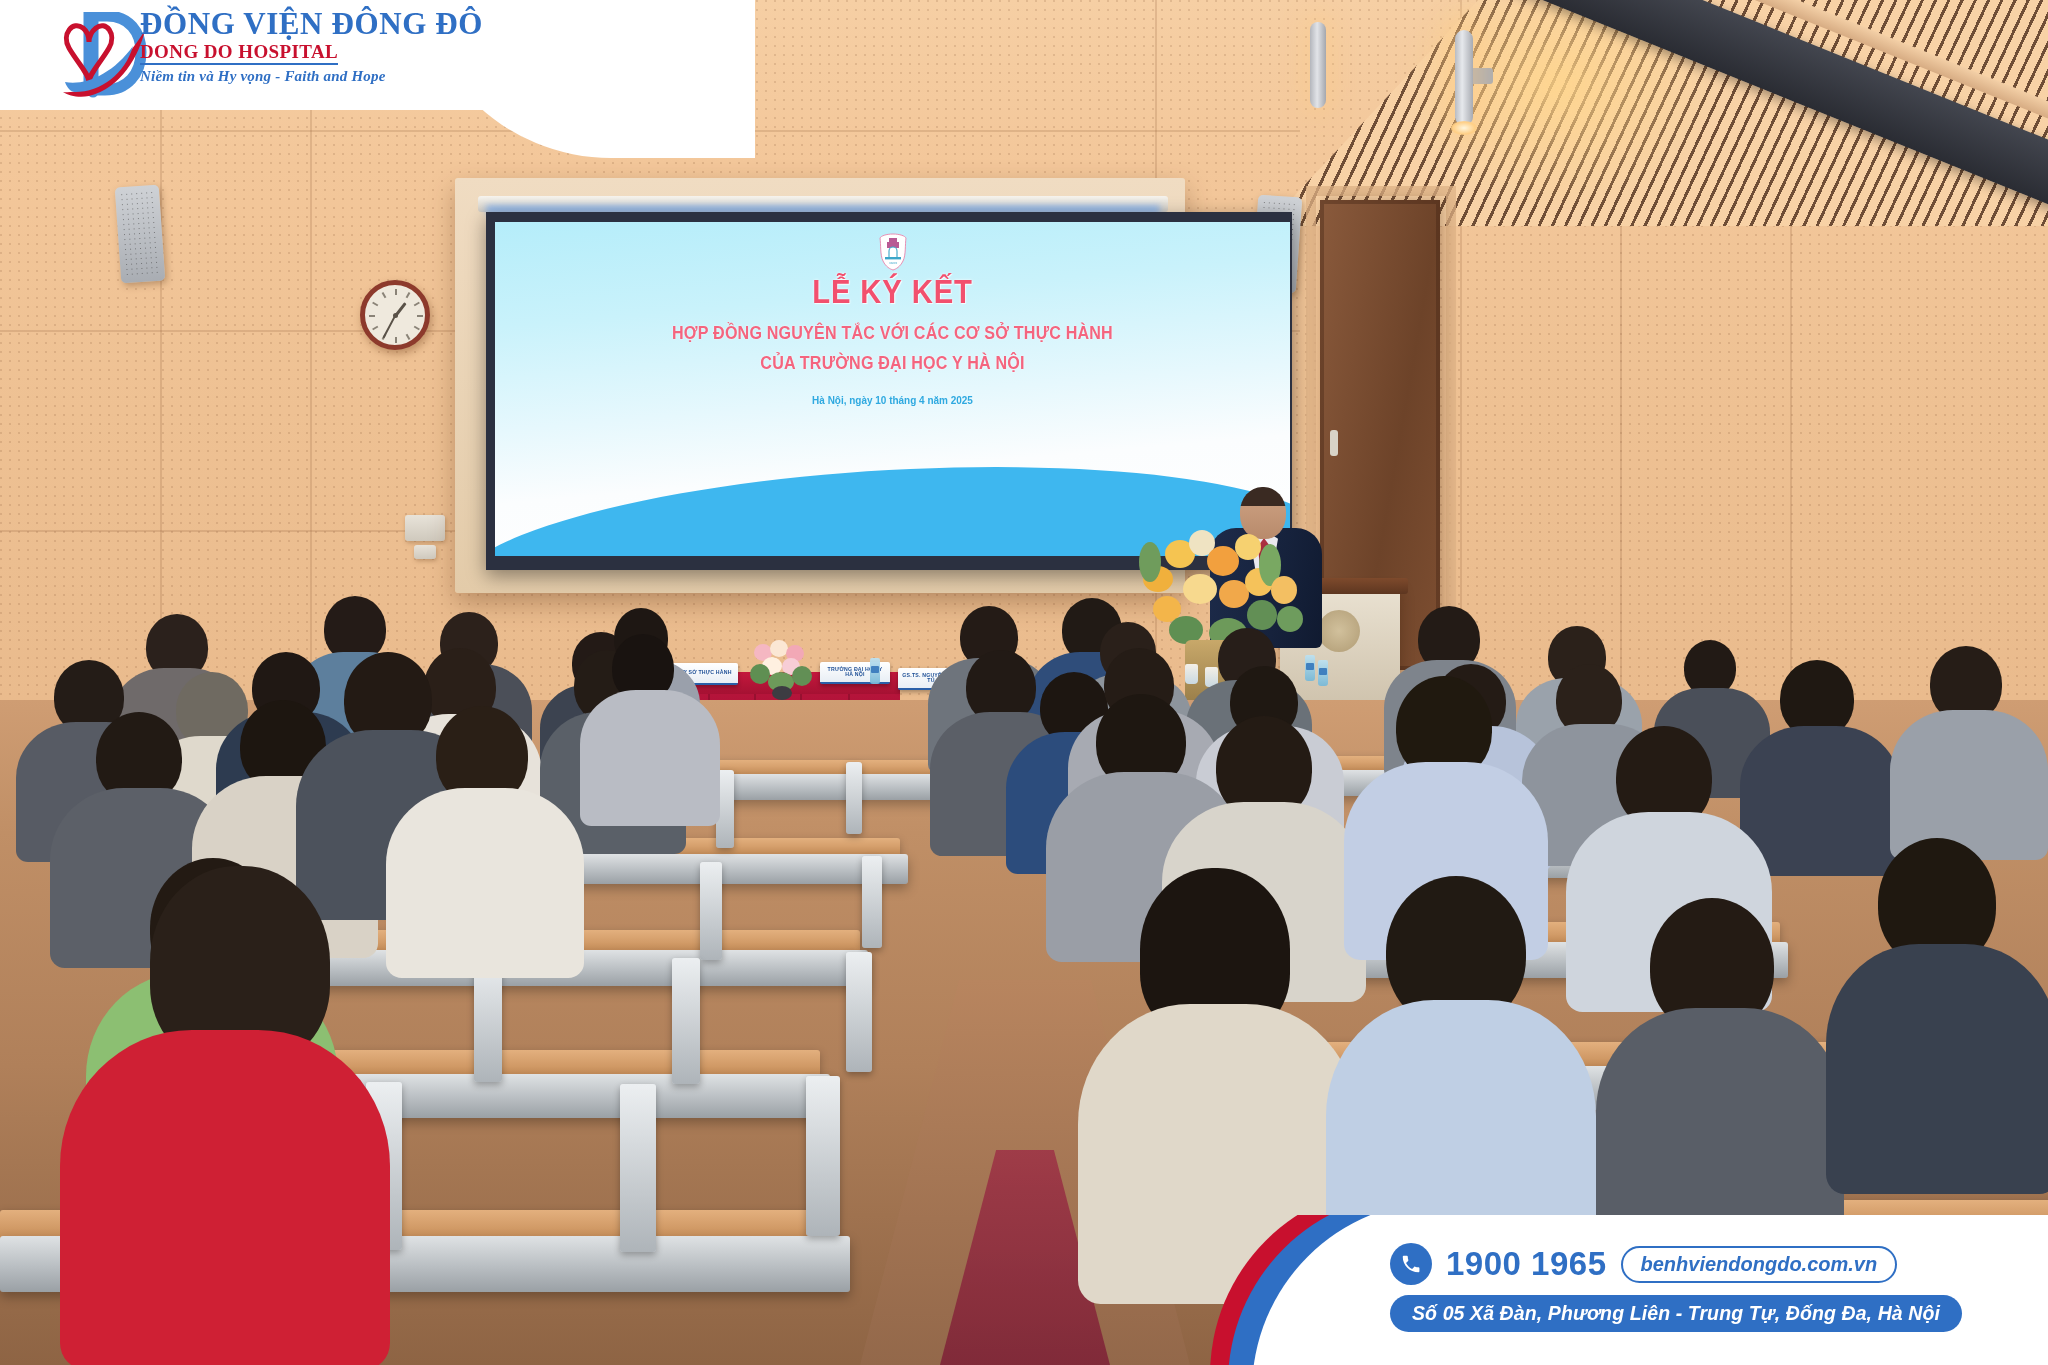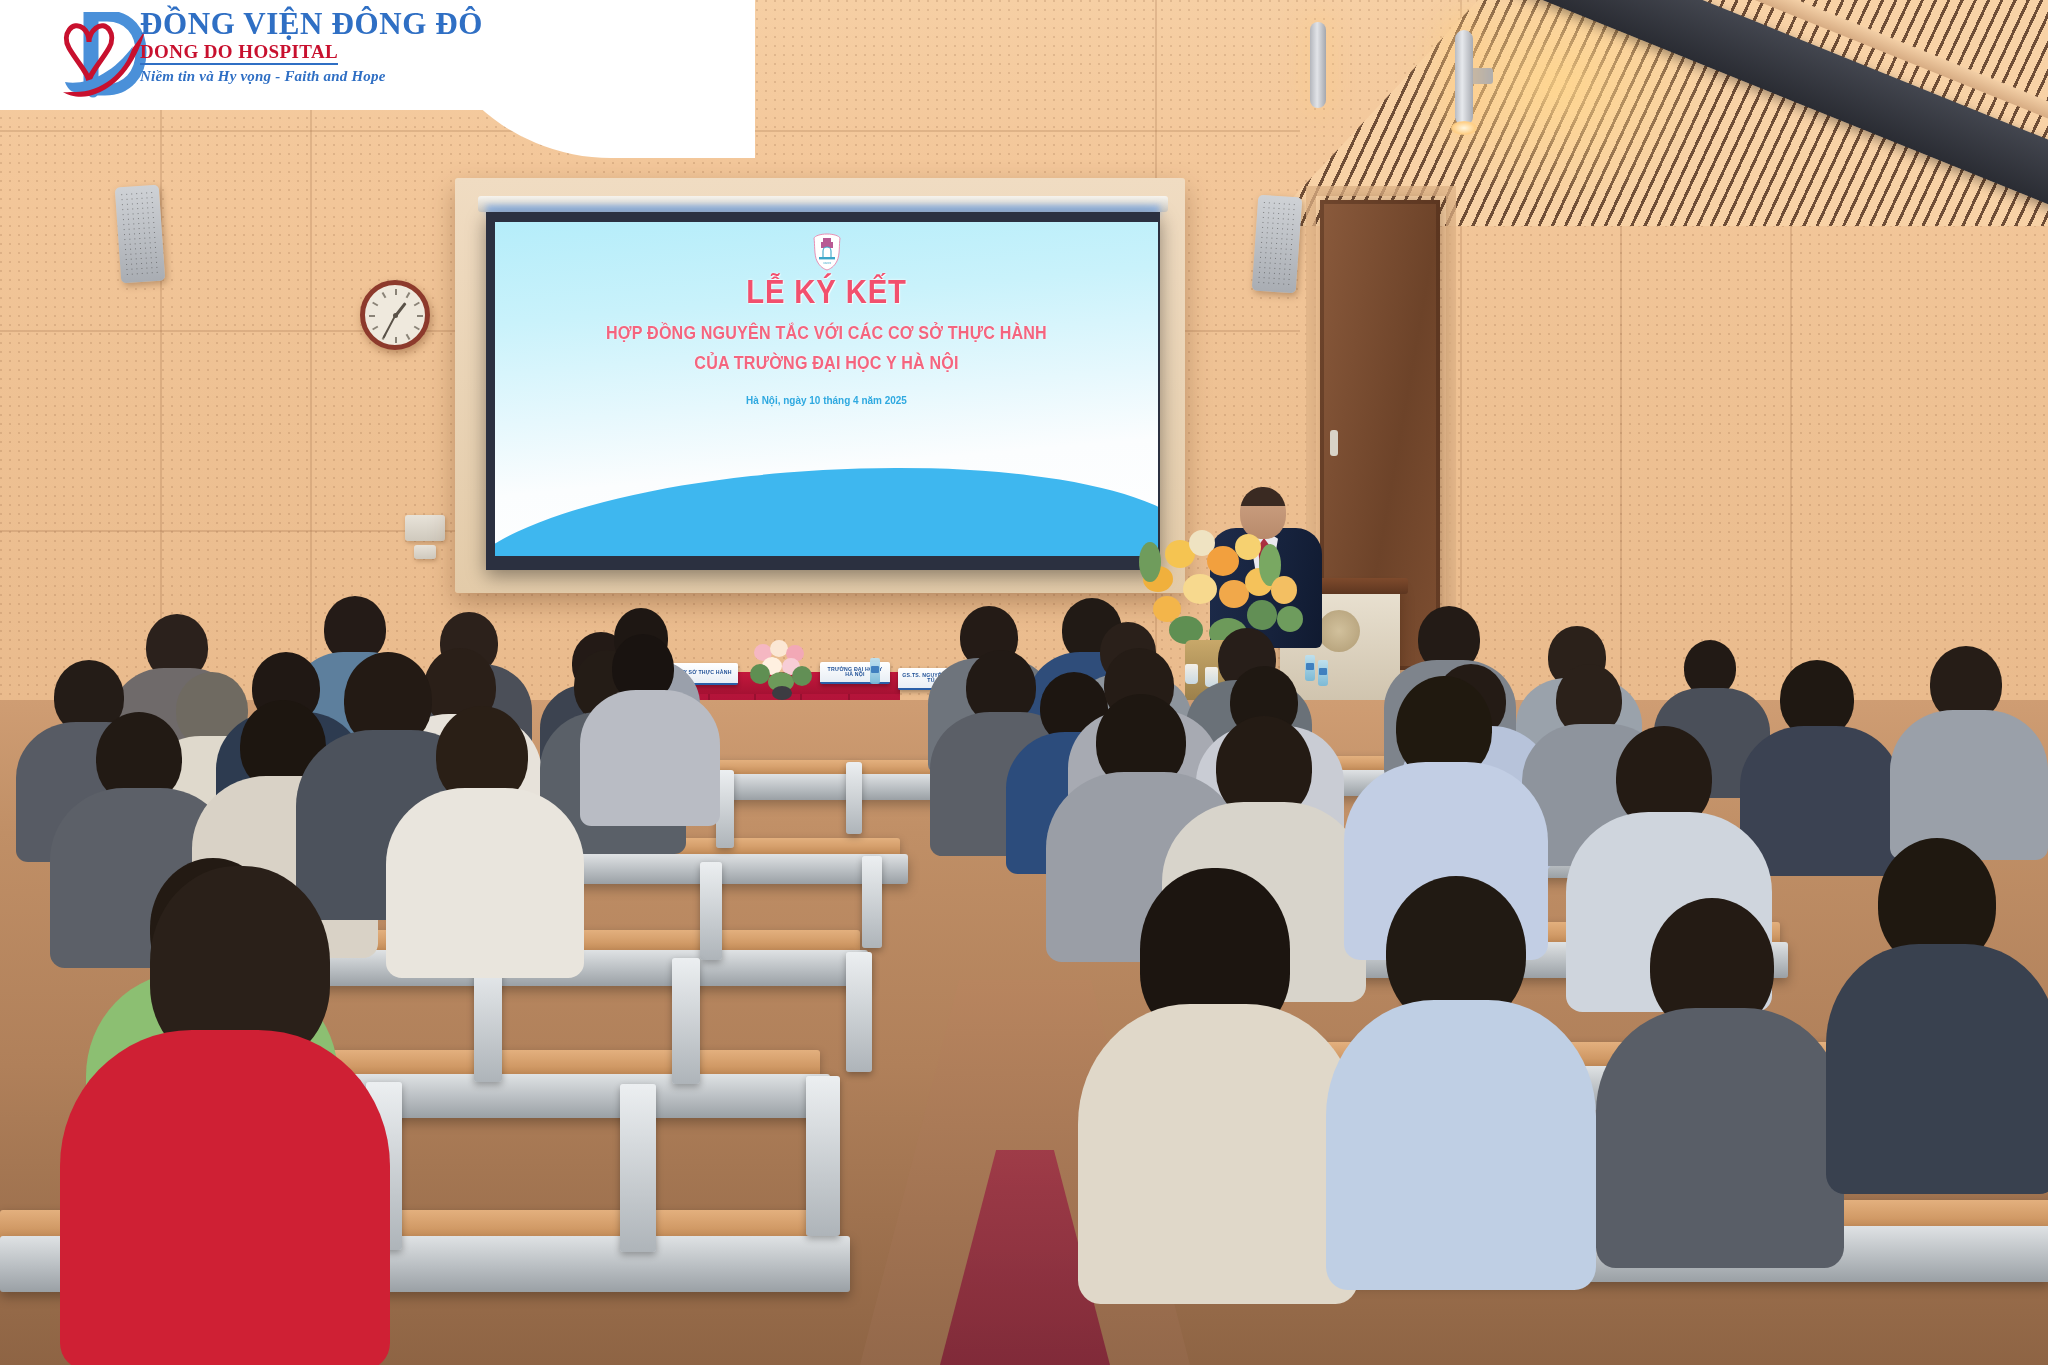--- a/index.html
+++ b/index.html
@@ -147,21 +147,21 @@
     background:linear-gradient(180deg,#f0dcc2,#e3cba9);
     box-shadow:0 10px 26px rgba(90,50,20,.35);
     border-radius:3px;
   }
   .screen-roller{
     position:absolute; left:478px; top:196px; width:690px; height:16px;
     background:linear-gradient(180deg,#f7f4ee,#cfcac1);
     border-radius:3px;
   }
   .screen-frame{
-    position:absolute; left:486px; top:212px; width:674px; height:358px;
+    position:absolute; left:486px; top:212px; width:806px; height:358px;
     background:#2b3040;
     padding:10px 2px 14px 9px;
     box-shadow:0 6px 18px rgba(0,0,0,.4);
   }
   .screen-glow{
     position:absolute; left:486px; top:206px; width:674px; height:12px;
     background:linear-gradient(180deg, rgba(90,160,255,.85), rgba(60,120,220,0));
     filter:blur(3px);
   }
   .slide{
@@ -880,14 +880,32 @@
       </svg>
     </div>
 
     <div class="logo-text">
       <div class="ln1">ĐỒNG VIỆN ĐÔNG ĐÔ</div>
       <div class="ln2">DONG DO HOSPITAL</div>
       <div class="ln3">Niềm tin và Hy vọng - Faith and Hope</div>
     </div>
   </div>
 
+  <div class="footer-wrap">
+    <div class="footer-red"></div>
+    <div class="footer-blue"></div>
+    <div class="footer-white"></div>
+
+    <div class="footer-inner">
+      <div class="f-row1">
+        <div class="phone-icon">
+          <svg viewBox="0 0 24 24" width="22" height="22" aria-hidden="true">
+            <path fill="#ffffff" d="M6.6 10.8c1.4 2.8 3.8 5.1 6.6 6.6l2.2-2.2c.3-.3.7-.4 1.1-.3 1.2.4 2.4.6 3.7.6.6 0 1 .4 1 1V20c0 .6-.4 1-1 1C10.6 21 3 13.4 3 4c0-.6.4-1 1-1h3.5c.6 0 1 .4 1 1 0 1.3.2 2.5.6 3.7.1.4 0 .8-.3 1.1l-2.2 2z"></path>
+          </svg>
+        </div>
+        <div class="hotline">1900 1965</div>
+        <div class="website-pill">benhviendongdo.com.vn</div>
+      </div>
+      <div class="address-pill">Số 05 Xã Đàn, Phương Liên - Trung Tự, Đống Đa, Hà Nội</div>
+    </div>
+  </div>
 
 </div>
 
 </body></html>

